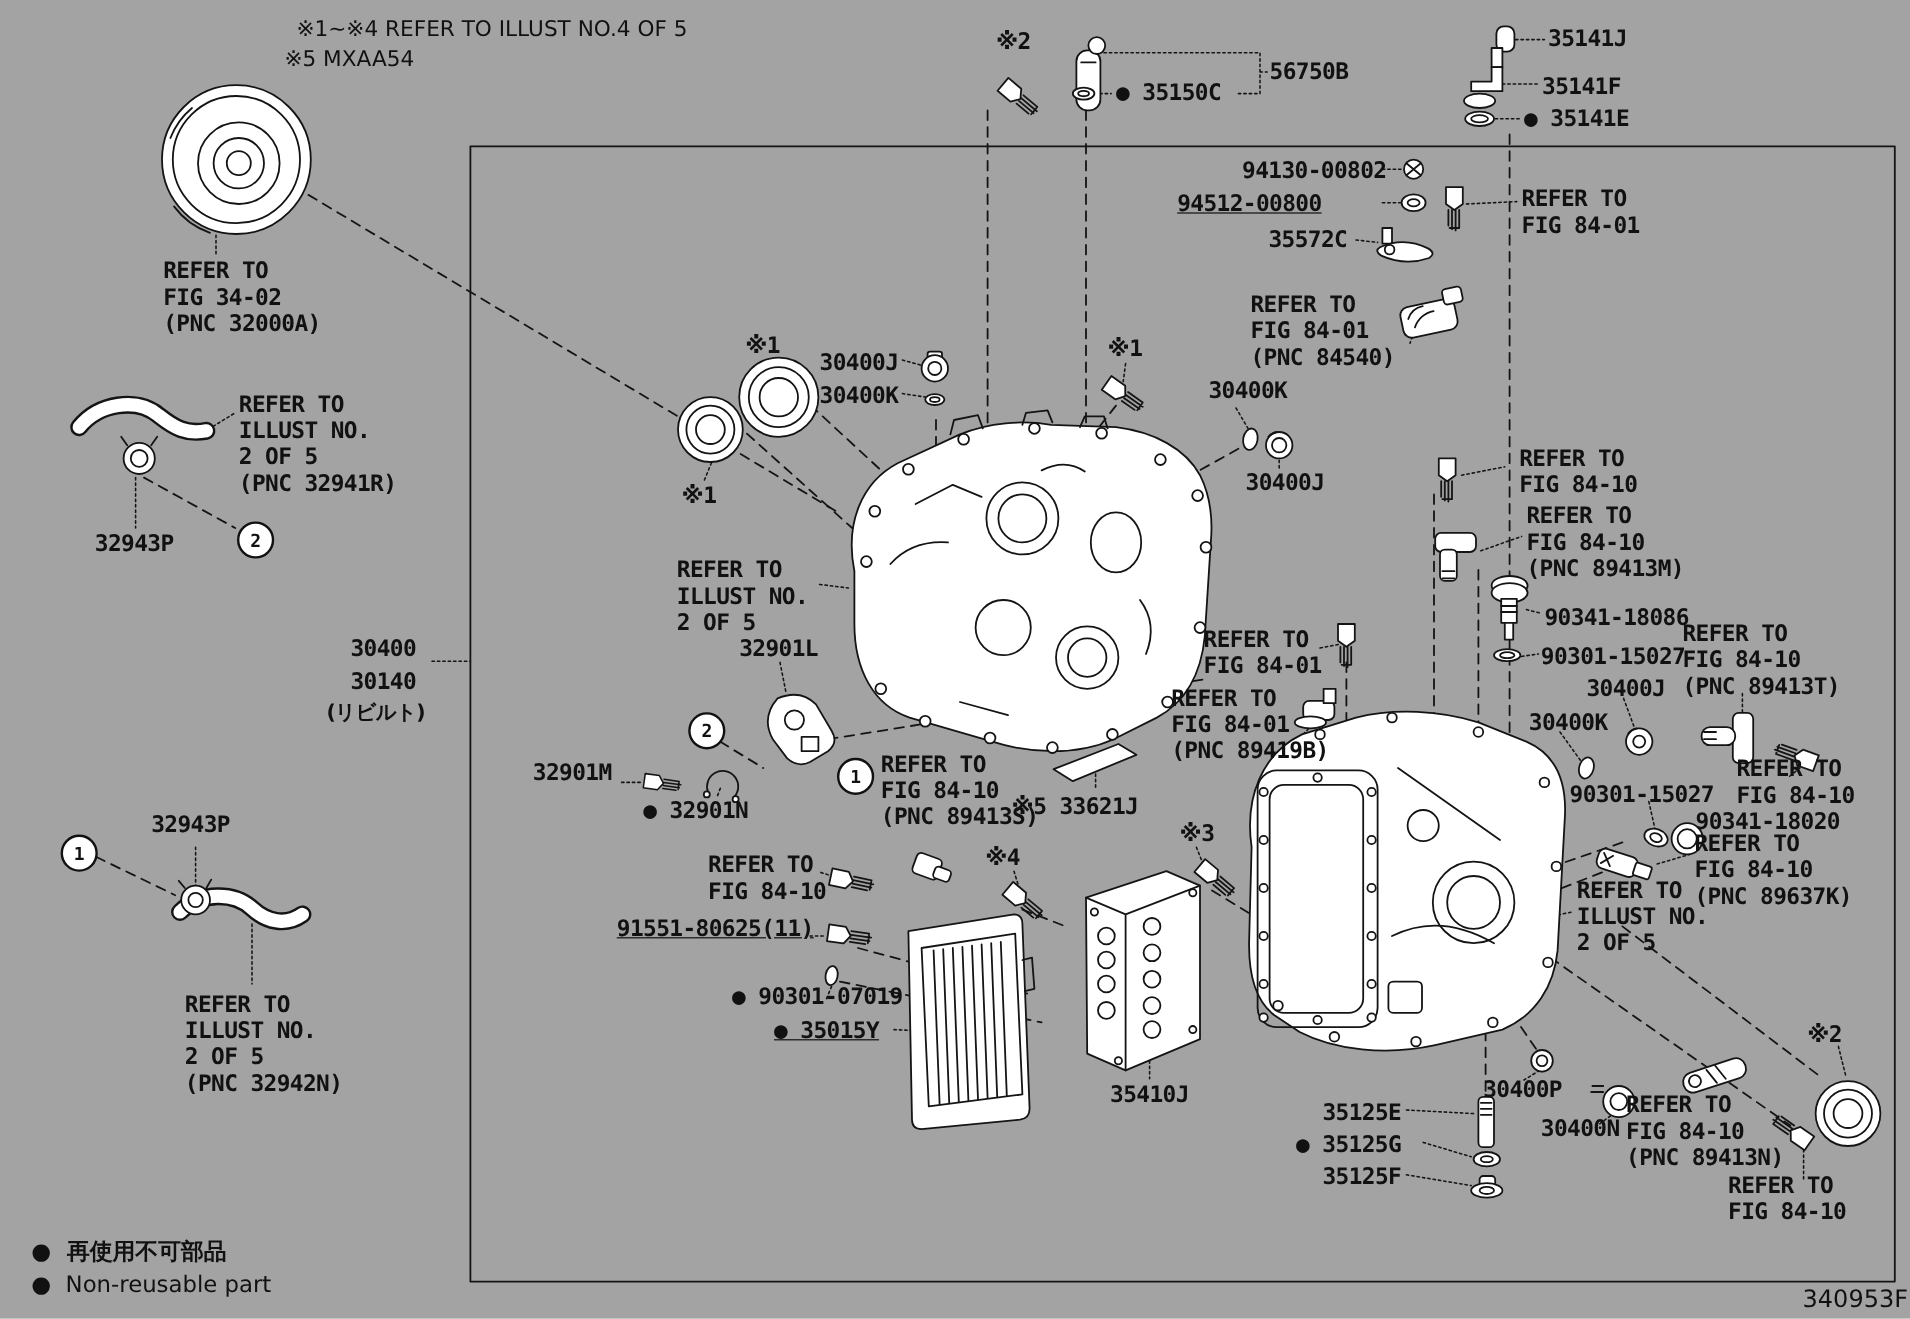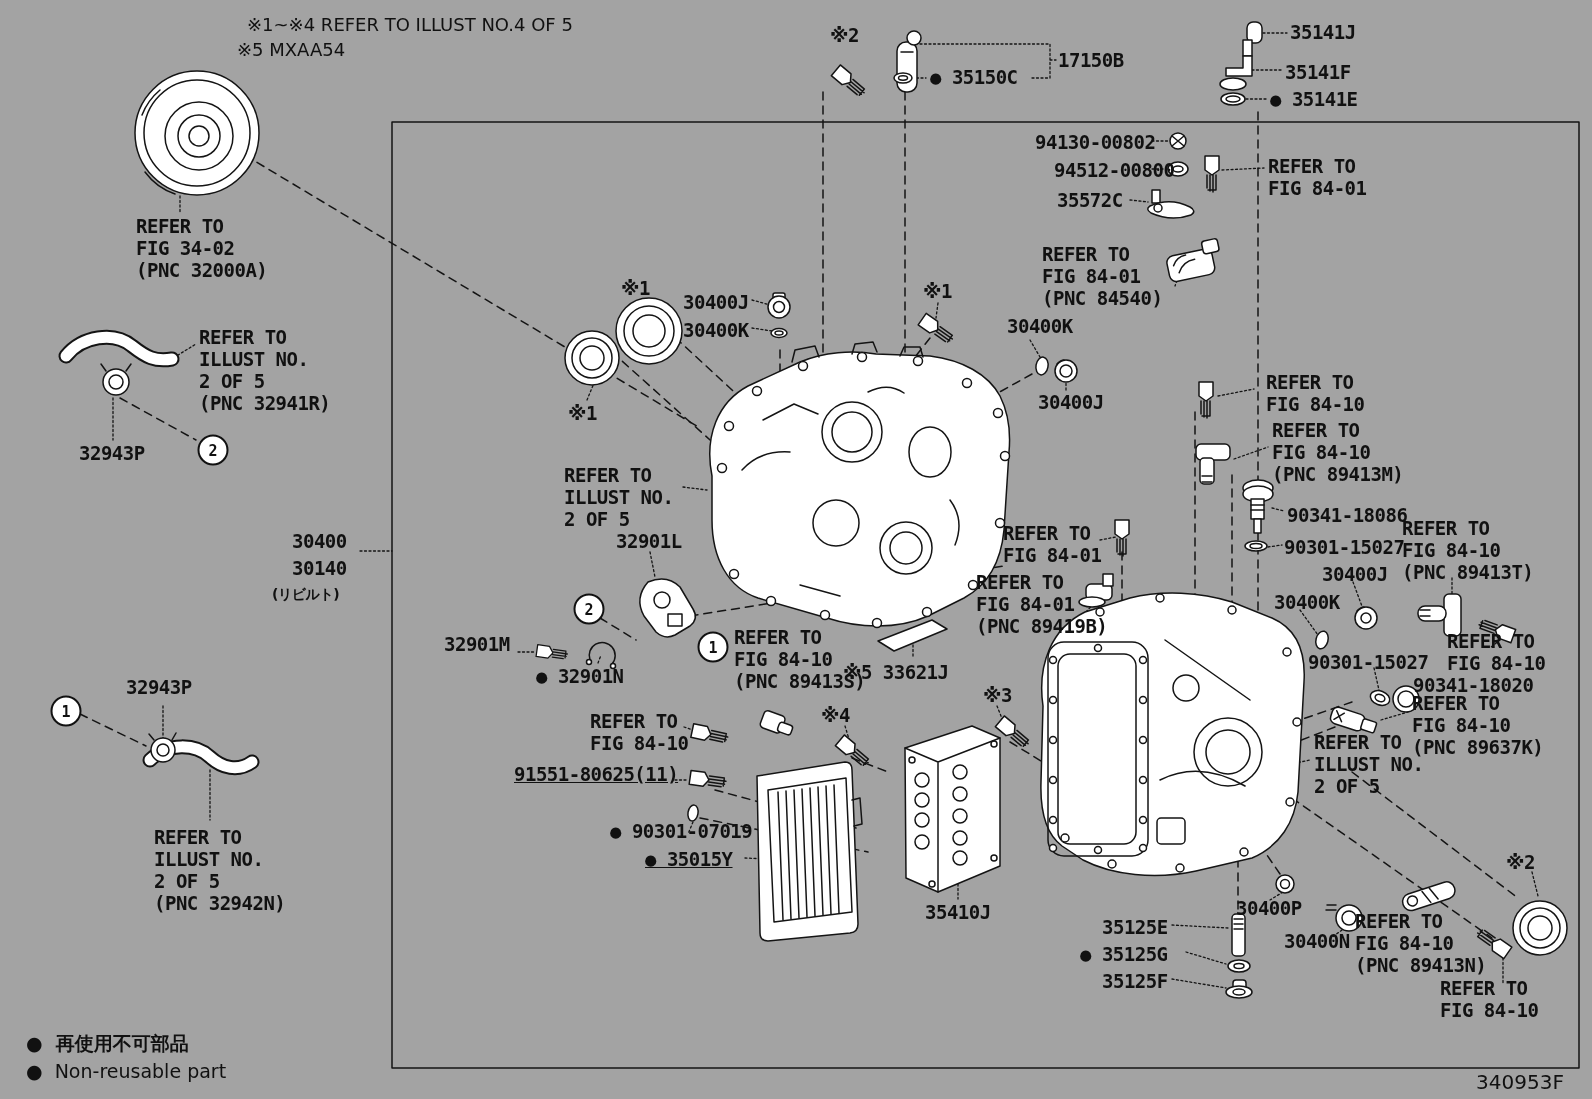--- a/index.html
+++ b/index.html
@@ -9,21 +9,21 @@
   #labels{position:absolute;left:0;top:0;width:100%;height:100%;}
   .lbl{position:absolute;font:700 19px/22px "DejaVu Sans Mono","DejaVu Sans",monospace;
        letter-spacing:-0.5px;white-space:pre;color:#111;}
   .note{font:400 18px/25px "DejaVu Sans","Liberation Sans",sans-serif;letter-spacing:0;}
   .jp{font-family:"DejaVu Sans","Liberation Sans",sans-serif;}
   .callout{position:absolute;width:27px;height:27px;border:2px solid #111;border-radius:50%;
            background:#fff;display:flex;align-items:center;justify-content:center;
            font:700 15px "DejaVu Sans Mono",monospace;transform:translate(-50%,-50%);}
   .legend-line{position:absolute;font:700 19px/27px "DejaVu Sans","Liberation Sans",sans-serif;color:#111;white-space:pre;}
   .legend-line.en{font-weight:400;}
-  #figcode{position:absolute;left:1450px;top:1070px;width:140px;text-align:center;
+  #figcode{position:absolute;left:1450px;top:1070px;width:140px;text-align:right;
            font:400 20px "DejaVu Sans","Liberation Sans",sans-serif;color:#111;}
 </style>
 </head>
 <body>
 
 <div id="stage">
 
 <svg id="art" width="1592" height="1099" viewBox="0 0 1592 1099">
  <g stroke="#141414" stroke-width="1.5" fill="none" stroke-linecap="round" stroke-linejoin="round">
 
@@ -430,44 +430,44 @@
             <circle cx="1540" cy="928" r="12"></circle>
           </g>
   </g>
  </g>
 </svg>
 
 <div id="labels">
       <div class="lbl note" style="left: 247px; top: 12px;">※1~※4 REFER TO ILLUST NO.4 OF 5</div>
       <div class="lbl note" style="left: 237px; top: 37px;">※5 MXAA54</div>
       <div class="lbl" style="left: 830px; top: 24px;">※2</div>
-      <div class="lbl" style="left: 1058px; top: 49px;">17150B</div>
+      <div class="lbl" style="left: 1058px; top: 49px;">56750B</div>
       <div class="lbl" style="left: 930px; top: 66px;">● 35150C</div>
       <div class="lbl" style="left: 1290px; top: 21px;">35141J</div>
       <div class="lbl" style="left: 1285px; top: 61px;">35141F</div>
       <div class="lbl" style="left: 1270px; top: 88px;">● 35141E</div>
       <div class="lbl" style="left: 1035px; top: 131px;">94130-00802</div>
-      <div class="lbl" style="left: 1054px; top: 159px;">94512-00800</div>
+      <div class="lbl" style="left: 981px; top: 159px; text-decoration: underline;">94512-00800</div>
       <div class="lbl" style="left: 1057px; top: 189px;">35572C</div>
       <div class="lbl" style="left: 1268px; top: 155px;">REFER TO
 FIG 84-01</div>
       <div class="lbl" style="left: 1042px; top: 243px;">REFER TO
 FIG 84-01
 (PNC 84540)</div>
       <div class="lbl" style="left: 136px; top: 215px;">REFER TO
 FIG 34-02
 (PNC 32000A)</div>
       <div class="lbl" style="left: 199px; top: 326px;">REFER TO
 ILLUST NO.
 2 OF 5
 (PNC 32941R)</div>
       <div class="lbl" style="left: 79px; top: 442px;">32943P</div>
       <div class="lbl" style="left: 292px; top: 530px;">30400</div>
       <div class="lbl" style="left: 292px; top: 557px;">30140</div>
-      <div class="lbl jp" style="left: 272px; top: 583px; font-size: 14px;">(リビルト)</div>
+      <div class="lbl jp" style="left: 272px; top: 583px; font-size: 17px;">(リビルト)</div>
       <div class="lbl" style="left: 621px; top: 277px;">※1</div>
       <div class="lbl" style="left: 683px; top: 291px;">30400J</div>
       <div class="lbl" style="left: 683px; top: 319px;">30400K</div>
       <div class="lbl" style="left: 568px; top: 402px;">※1</div>
       <div class="lbl" style="left: 923px; top: 280px;">※1</div>
       <div class="lbl" style="left: 1007px; top: 315px;">30400K</div>
       <div class="lbl" style="left: 1038px; top: 391px;">30400J</div>
       <div class="lbl" style="left: 564px; top: 464px;">REFER TO
 ILLUST NO.
 2 OF 5</div>

